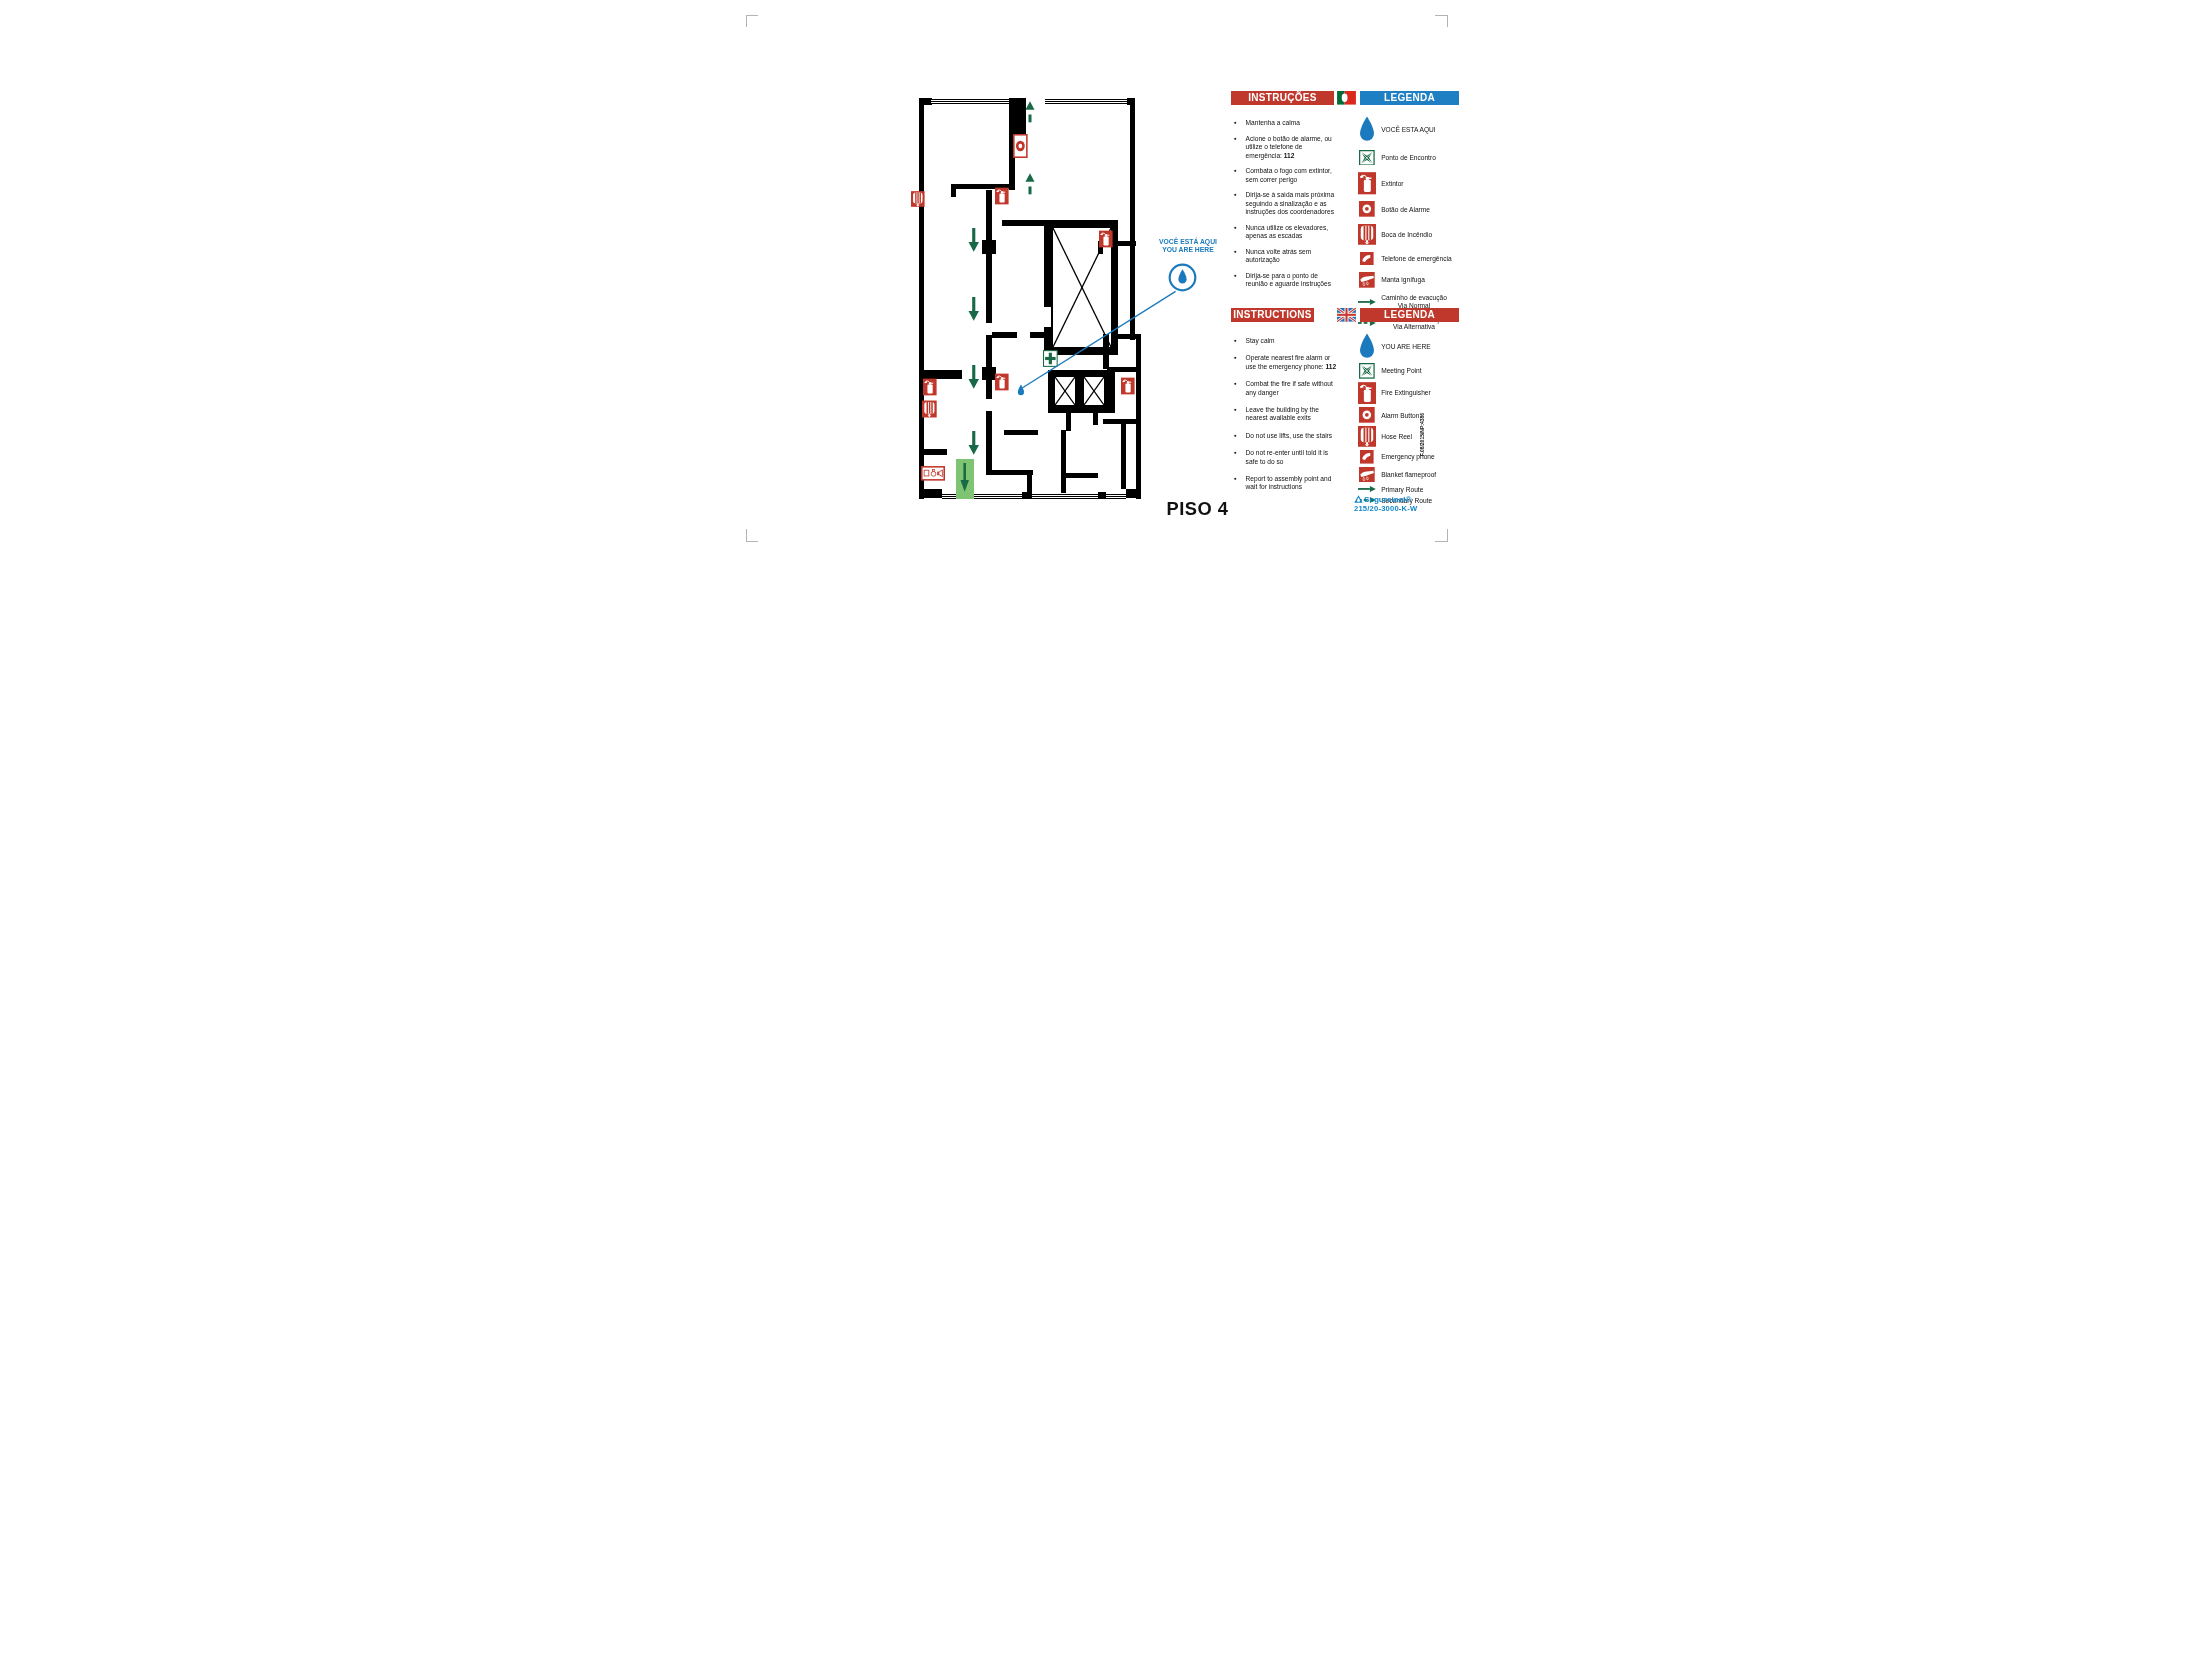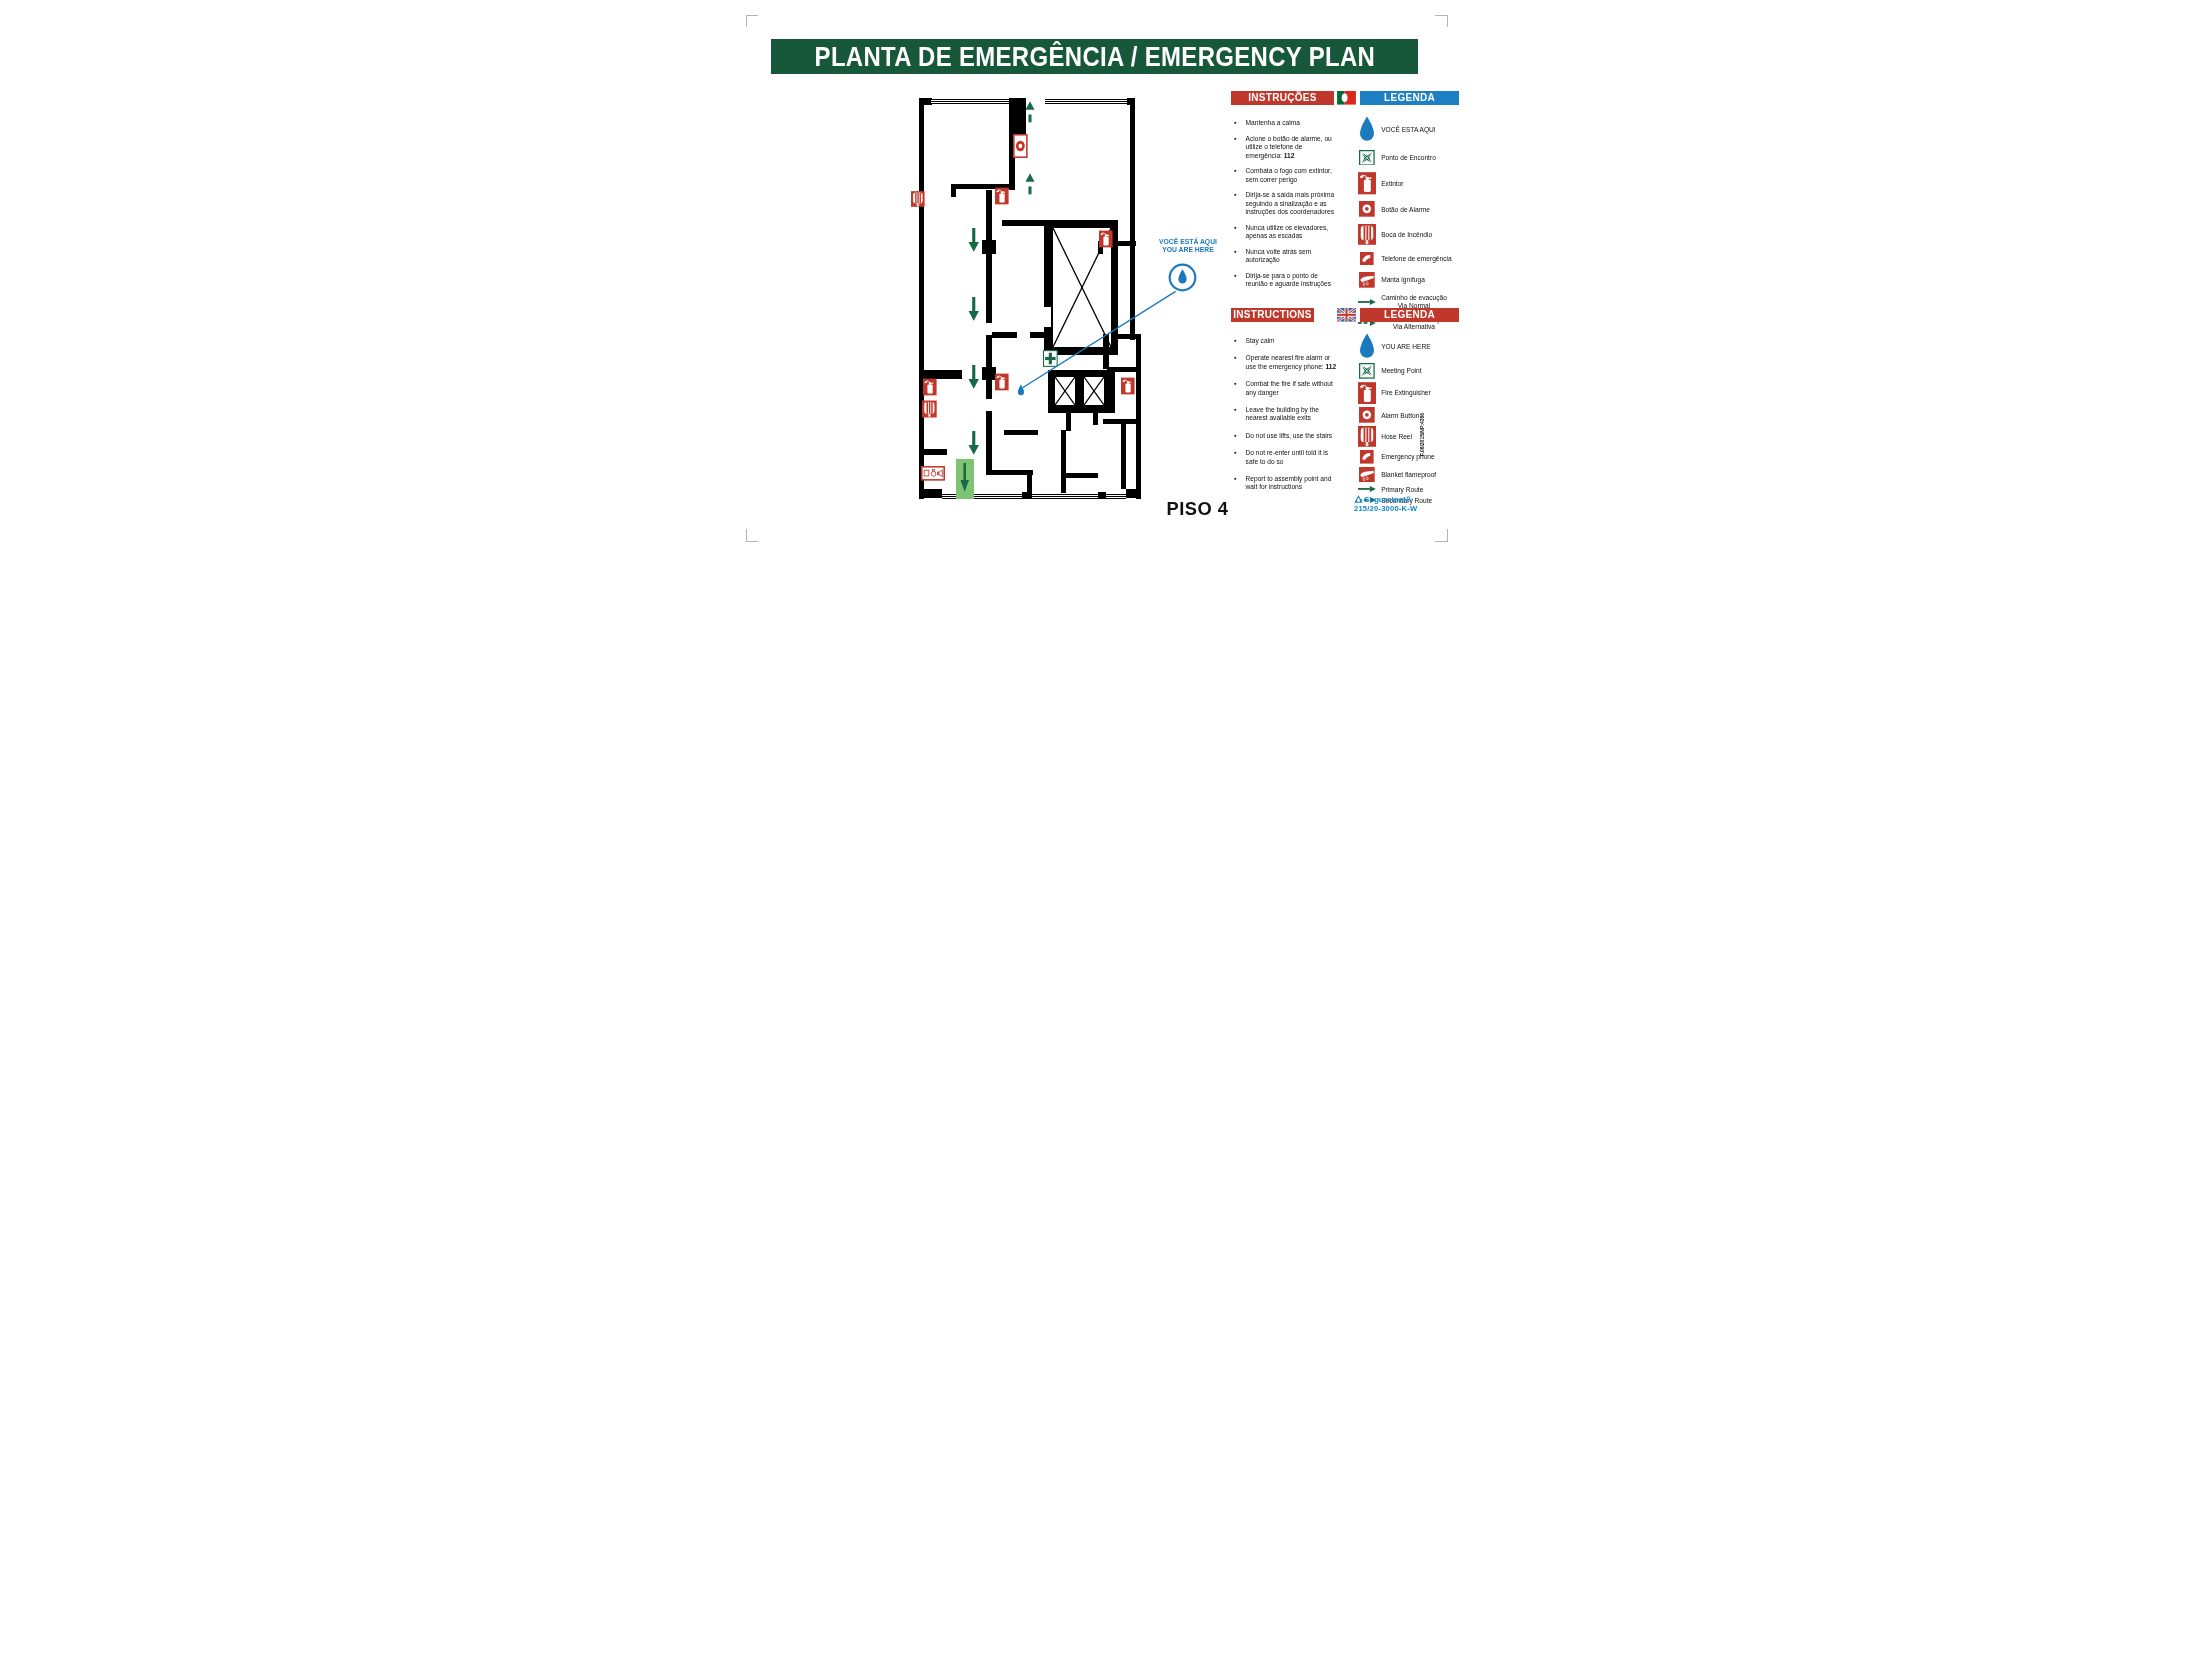--- a/index.html
+++ b/index.html
@@ -71,23 +71,20 @@
 </style>
 </head>
 <body>
 
 <div class="page">
   <div class="crop tl"></div>
   <div class="crop tr"></div>
   <div class="crop bl"></div>
   <div class="crop br"></div>
 
-  <div class="banner">
-    <span>PLANTA DE EMERGÊNCIA / EMERGENCY PLAN</span>
-  </div>
 
   <div class="plan">
 
     <div class="w" style="left:188px;top:98px;width:12.6px;height:7.3px"></div>
     <div class="win" style="left:200px;top:99px;width:78px"></div>
     <div class="w" style="left:278px;top:98px;width:17px;height:45px"></div>
     <div class="win" style="left:314px;top:99px;width:82px"></div>
     <div class="w" style="left:396px;top:98px;width:8.4px;height:7.3px"></div>
     <div class="w" style="left:188px;top:98px;width:5.2px;height:401px"></div>
     <div class="w" style="left:399px;top:98px;width:5.2px;height:242px"></div>

